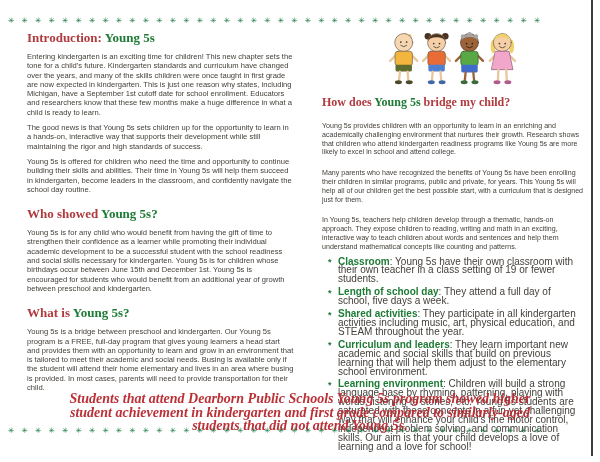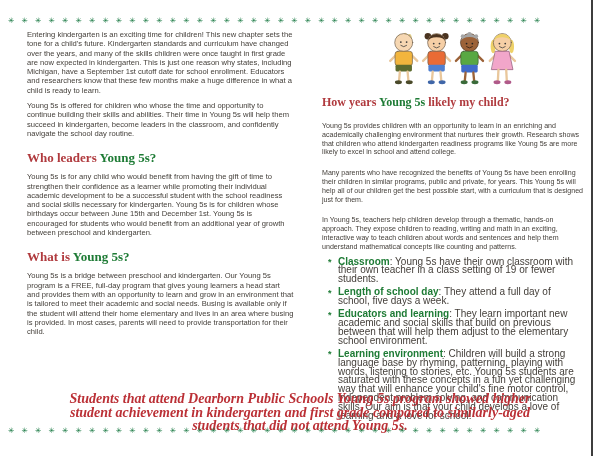--- a/index.html
+++ b/index.html
@@ -47,24 +47,26 @@
   }
 </style>
 </head>
 <body>
 
 <div class="page">
 
   <div class="asterisk-row top">✳✳✳✳✳✳✳✳✳✳✳✳✳✳✳✳✳✳✳✳✳✳✳✳✳✳✳✳✳✳✳✳✳✳✳✳✳✳✳✳</div>
 
   <div class="col-left">
+    <h1 class="h-serif h-left"><span class="red">Introduction: </span><span class="green">Young 5s</span></h1>
     <p class="body-l">Entering kindergarten is an exciting time for children! This new chapter sets the tone for a child's future.  Kindergarten standards and curriculum have changed over the years, and many of the skills children were once taught in first grade are now expected in kindergarten. This is just one reason why states, including Michigan, have a September 1st cutoff date for school enrollment. Educators and researchers know that these few months make a huge difference in what a child is ready to learn.</p>
-    <p class="body-l">Young 5s is offered for children who whose the time and opportunity to continue building their skills and abilities. Their time in Young 5s will help them succeed in kindergarten, become leaders in the classroom, and confidently navigate the school day routine.</p>
+    <p class="body-l">The good news is that Young 5s sets children up for the opportunity to learn in a hands-on, interactive way that supports their development while still maintaining the rigor and high standards of success.</p>
+    <p class="body-l">Young 5s is offered for children who need the time and opportunity to continue building their skills and abilities. Their time in Young 5s will help them succeed in kindergarten, become leaders in the classroom, and confidently navigate the school day routine.</p>
 
-    <h2 class="h-serif h-left mt"><span class="red">Who leaders </span><span class="green">Young 5s?</span></h2>
+    <h2 class="h-serif h-left mt"><span class="red">Who showed </span><span class="green">Young 5s?</span></h2>
     <p class="body-l">Young 5s is for any child who would benefit from having the gift of time to strengthen their confidence as a learner while promoting their individual academic development to be a successful student with the school readiness and social skills necessary for kindergarten.  Young 5s is for children whose birthdays occur between June 15th and December 1st. Young 5s is encouraged for students who would benefit from an additional year of growth between preschool and kindergarten.</p>
 
     <h2 class="h-serif h-left mt"><span class="red">What is </span><span class="green">Young 5s?</span></h2>
     <p class="body-l">Young 5s is a bridge between preschool and kindergarten.   Our Young 5s program is a FREE, full-day program that gives young learners a head start and provides them with an opportunity to learn and grow in an environment that is tailored to meet their academic and social needs. Busing is available only if the student will attend their home elementary and lives in an area where busing is provided.  In most cases, parents will need to provide transportation for their child.</p>
   </div>
 
   <div class="col-right">
 
     <div class="kids-wrap">
       <svg width="138" height="58" viewBox="0 0 140 60">
@@ -134,30 +136,31 @@
           <line x1="127" y1="26" x2="133" y2="32" stroke="#e9c79c" stroke-width="2.4"></line>
           <path d="M113,22 L127,22 L131,41 L109,41 Z" fill="#f2a6ca" stroke="#8a5070" stroke-width="0.7"></path>
           <line x1="116" y1="41" x2="115.4" y2="52" stroke="#e9c79c" stroke-width="2.4"></line>
           <line x1="124" y1="41" x2="124.6" y2="52" stroke="#e9c79c" stroke-width="2.4"></line>
           <ellipse cx="114.5" cy="54" rx="3.6" ry="2" fill="#b05a8a"></ellipse>
             <ellipse cx="125.7" cy="54" rx="3.6" ry="2" fill="#b05a8a"></ellipse>
         </g>
       </svg>
     </div>
 
-    <h2 class="h-serif h-right" style="margin-top:0"><span class="red">How years </span><span class="green">Young 5s</span><span class="red"> likely my child?</span></h2>
+    <h2 class="h-serif h-right" style="margin-top:0"><span class="red">How does </span><span class="green">Young 5s</span><span class="red"> bridge my child?</span></h2>
     <p class="body-r">Young 5s provides children with an opportunity to learn in an enriching and academically challenging environment that nurtures their growth.  Research shows that children who attend kindergarten readiness programs like Young 5s are more likely to excel in school and attend college.</p>
     <p class="body-r">Many parents who have recognized the benefits of Young 5s have been enrolling their children in similar programs, public and private, for years. This Young 5s will help all of our children get the best possible start, with a curriculum that is designed just for them.</p>
 
     <p class="body-r">In Young 5s, teachers help children develop through a thematic, hands-on approach. They expose children to reading, writing and math in an exciting, interactive way to teach children about words and sentences and help them understand mathematical concepts like counting and patterns.</p>
 
     <ul class="bullets">
       <li><span class="lead">Classroom</span><span>: Young 5s have their own classroom with their own teacher in a class setting of 19 or fewer students.</span></li>
       <li><span class="lead">Length of school day</span><span>: They attend a full day of school, five days a week.</span></li>
-      <li><span class="lead">Educators and learning</span><span>: They learn important new academic and social skills that build on previous between that will help them adjust to the elementary school environment.</span></li>
+      <li><span class="lead">Shared activities</span><span>: They participate in all kindergarten activities including music, art, physical education, and STEAM throughout the year.</span></li>
+      <li><span class="lead">Curriculum and leaders</span><span>: They learn important new academic and social skills that build on previous learning that will help them adjust to the elementary school environment.</span></li>
       <li><span class="lead">Learning environment</span><span>: Children will build a strong language base by rhyming, patterning, playing with words, listening to stories, etc. Young 5s students are saturated with these concepts in a fun yet challenging way that will enhance your child's fine motor control, independent problem solving, and communication skills.  Our aim is that your child develops a love of learning and a love for school!</span></li>
     </ul>
   </div>
 
   <div class="quote">Students that attend Dearborn Public Schools Young 5s program showed higher student achievement in kindergarten and first grade compared to similarly-aged students that did not attend Young 5s.</div>
 
   <div class="asterisk-row bottom">✳✳✳✳✳✳✳✳✳✳✳✳✳✳✳✳✳✳✳✳✳✳✳✳✳✳✳✳✳✳✳✳✳✳✳✳✳✳✳✳</div>
 
   <div class="right-edge"></div>
 </div>

